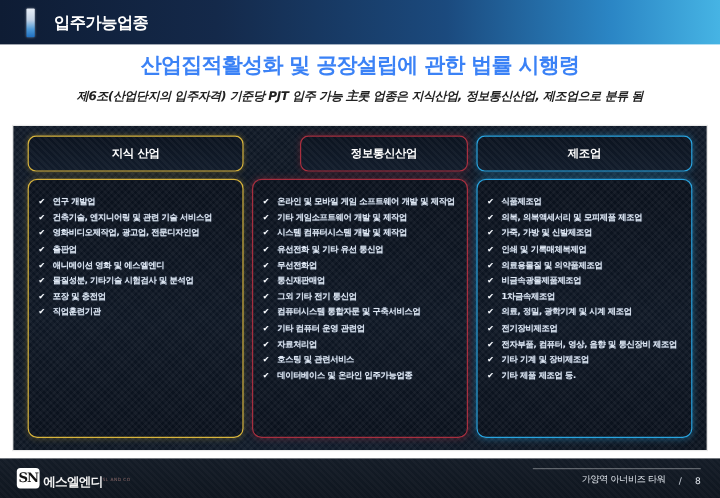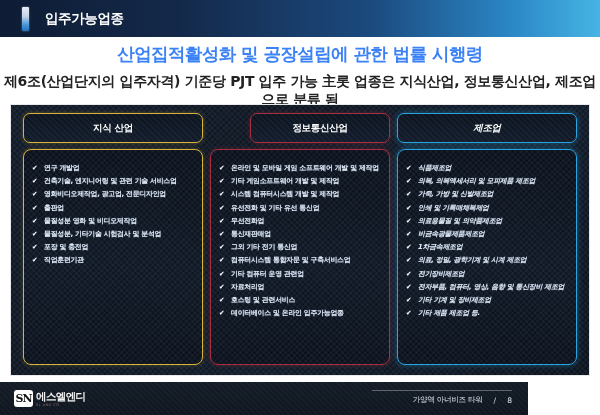--- a/index.html
+++ b/index.html
@@ -27,22 +27,23 @@
     letter-spacing:-0.4px;
   }
 
   
   .title-wrap{position:absolute;left:0;top:42px;width:600px;text-align:center;}
   .main-title{
     color:#1f8fd6;font-size:17.5px;font-weight:bold;letter-spacing:-0.6px;
     text-shadow:0 1px 0 rgba(255,255,255,.7);
   }
   .sub-title{
-    margin-top:7px;color:#222222;font-size:14px;font-weight:bold;
+    margin-top:7px;color:#222222;font-size:10px;font-weight:bold;
     letter-spacing:-0.35px;
+    font-style:italic;
   }
 
   
   .board{
     position:absolute;left:10px;top:104px;width:580px;height:272px;
     background:
       repeating-linear-gradient(45deg,rgba(255,255,255,.030) 0 2px,rgba(0,0,0,0) 2px 4px),
       repeating-linear-gradient(-45deg,rgba(255,255,255,.030) 0 2px,rgba(0,0,0,0) 2px 4px),
       linear-gradient(135deg,#111a28 0%,#0d1622 35%,#111b2a 60%,#0b131e 100%);
     border:1px solid #e9e9e9;
@@ -65,50 +66,50 @@
     margin-top:6px;flex:1;border-radius:8px;border:1.4px solid #d8b43c;
     background:
       repeating-linear-gradient(45deg,rgba(255,255,255,.030) 0 2px,rgba(0,0,0,0) 2px 4px),
       repeating-linear-gradient(-45deg,rgba(255,255,255,.030) 0 2px,rgba(0,0,0,0) 2px 4px),
       linear-gradient(180deg,#0a111c 0%,#0e1724 55%,#0a111c 100%);
     box-shadow:0 0 5px rgba(216,180,60,.28);
     padding:14px 7px 8px 8px;box-sizing:border-box;
   }
   
   .col.c2 .col-head,.col.c2 .col-body{border-color:#a82f3f;box-shadow:0 0 5px rgba(168,47,63,.40);}
-  .col.c3 .col-head,.col.c3 .col-body{border-color:#29a4e0;box-shadow:0 0 6px rgba(41,164,224,.45);font-style:italic;}
+  .col.c3 .col-head,.col.c3 .col-body{border-color:#29a4e0;box-shadow:0 0 6px rgba(41,164,224,.45);}
 
   ul.items{list-style:none;margin:0;padding:0;}
   ul.items li{
     position:relative;padding-left:12px;margin-bottom:3.4px;
     color:#dfe7f2;font-size:6.9px;font-weight:bold;line-height:1.42;
     letter-spacing:-0.25px;
     text-shadow:0 0 1px rgba(140,170,210,.55);
   }
   ul.items li .tick{
     position:absolute;left:0;top:0px;color:#ffffff;font-size:6.6px;
     line-height:1.42;
   }
 
   
   .footer{
-    position:absolute;left:0;bottom:0;width:528px;height:33px;
+    position:absolute;left:0;bottom:0;width:600px;height:33px;
     background:
       repeating-linear-gradient(45deg,rgba(255,255,255,.022) 0 2px,rgba(0,0,0,0) 2px 4px),
       linear-gradient(180deg,#141c27 0%,#0f161f 100%);
     display:flex;align-items:center;margin-top:24px;
   }
   .logo{display:flex;align-items:flex-end;margin-left:14px;}
   .logo-mark{
     width:19px;height:17px;border-radius:3px;
     background:#ffffff;color:#111;font-size:11px;font-weight:bold;
     display:flex;align-items:center;justify-content:center;
     font-family:"DejaVu Serif","Liberation Serif",serif;letter-spacing:-1px;
   }
-  .logo-txt{margin-left:3px;display:flex;flex-direction:column;}
+  .logo-txt{margin-left:3px;display:flex;flex-direction:row;}
   .logo-kr{color:#f2f2f2;font-size:10.5px;font-weight:bold;letter-spacing:-0.6px;line-height:1;}
   .logo-en{color:#8b6a6a;font-size:3.6px;letter-spacing:.4px;margin-top:1.5px;}
   .foot-right{
     margin-left:auto;display:flex;align-items:center;
     border-top:1px solid rgba(255,255,255,.32);
     padding:4px 0 2px 0;margin-right:16px;min-width:140px;
     justify-content:flex-end;
   }
   .foot-proj{color:#e3e8ef;font-size:7.6px;font-weight:normal;letter-spacing:-0.3px;}
   .foot-sep{color:#cfd6df;font-size:7.6px;margin:0 11px;}
@@ -132,21 +133,21 @@
   <div class="board">
 
     <div class="col c1">
       <div class="col-head" style="border-color: rgb(216, 180, 60);">지식 산업</div>
       <div class="col-body" style="border-color: rgb(216, 180, 60);">
         <ul class="items">
             <li><span class="tick">✔</span><span>연구 개발업</span></li>
             <li><span class="tick">✔</span><span>건축기술, 엔지니어링 및 관련 기술 서비스업</span></li>
             <li><span class="tick">✔</span><span>영화비디오제작업, 광고업, 전문디자인업</span></li>
             <li><span class="tick">✔</span><span>출판업</span></li>
-            <li><span class="tick">✔</span><span>물질성분 영화 및 비디오제작업</span></li>
+            <li><span class="tick">✔</span><span>애니메이션 영화 및 에스엘엔디</span></li>
             <li><span class="tick">✔</span><span>물질성분, 기타기술 시험검사 및 분석업</span></li>
             <li><span class="tick">✔</span><span>포장 및 충전업</span></li>
             <li><span class="tick">✔</span><span>직업훈련기관</span></li>
           </ul>
       </div>
     </div>
 
     <div class="col c2">
       <div class="col-head" style="border-color: rgb(168, 47, 63); margin-left: 40px;">정보통신산업</div>
       <div class="col-body" style="border-color: rgb(168, 47, 63);">

